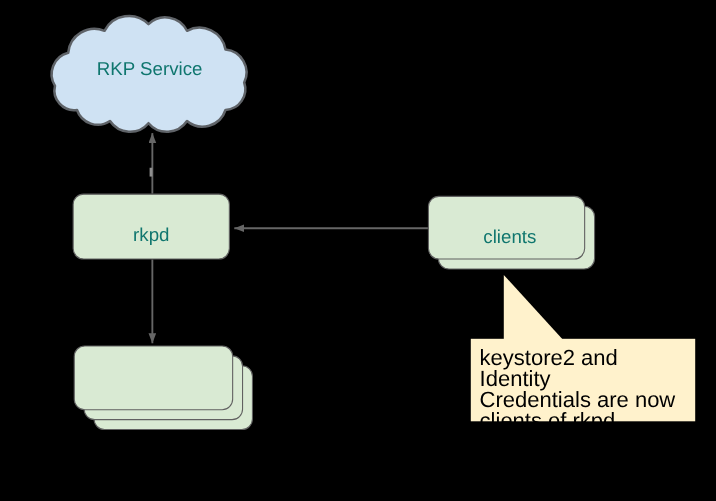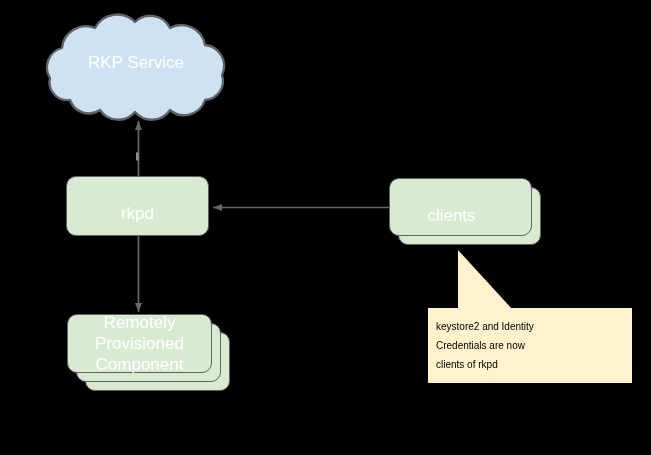--- a/index.html
+++ b/index.html
@@ -30,47 +30,47 @@
   }
   .node-label {
     position: absolute;
     display: flex;
     align-items: center;
     justify-content: center;
     text-align: center;
     font-size: 17px;
     line-height: 21px;
     white-space: pre-line;
-    color: #ffffff;
+    color: #0f766e;
   }
   #cloud-label {
     left: 44px; top: 10px;
     width: 184px; height: 104px;
     font-size: 17px;
   }
   #rkpd-box   { left: 66px;  top: 176px; width: 143px; height: 60px; }
   #rkpd-label { left: 66px;  top: 176px; width: 143px; height: 74px; }
 
   #clients-back  { left: 398px; top: 187px; width: 143px; height: 58px; }
   #clients-front { left: 389px; top: 178px; width: 143px; height: 58px; }
-  #clients-label { left: 380px; top: 178px; width: 143px; height: 74px; }
+  #clients-label { left: 392px; top: 178px; width: 143px; height: 74px; }
 
   #rpc-back2 { left: 85px; top: 332px; width: 145px; height: 59px; }
   #rpc-back1 { left: 76px; top: 323px; width: 145px; height: 59px; }
   #rpc-front { left: 67px; top: 314px; width: 145px; height: 59px; }
   #rpc-label { left: 67px; top: 312px; width: 145px; height: 63px; }
 
   #callout-rect {
     position: absolute;
     left: 428px; top: 308px;
     width: 204px; height: 75px;
     background: #fff2cc;
     box-sizing: border-box;
     padding: 9px 8px 0 8px;
-    font-size: 10px;
+    font-size: 20px;
     line-height: 19px;
     white-space: pre-line;
     color: #000000;
   }
 </style>
 </head>
 <body>
 
 <div id="canvas">
 
@@ -111,21 +111,18 @@
   <div class="node-box" id="rkpd-box"></div>
   <div class="node-label" id="rkpd-label">rkpd</div>
 
   <div class="node-box" id="clients-back"></div>
   <div class="node-box" id="clients-front"></div>
   <div class="node-label" id="clients-label">clients</div>
 
   <div class="node-box" id="rpc-back2"></div>
   <div class="node-box" id="rpc-back1"></div>
   <div class="node-box" id="rpc-front"></div>
-  <div class="node-label" id="rpc-label">Remotely
-Provisioned
-Component</div>
 
   <div id="callout-rect">keystore2 and Identity
 Credentials are now
 clients of rkpd</div>
 
 </div>
 
 </body></html>

